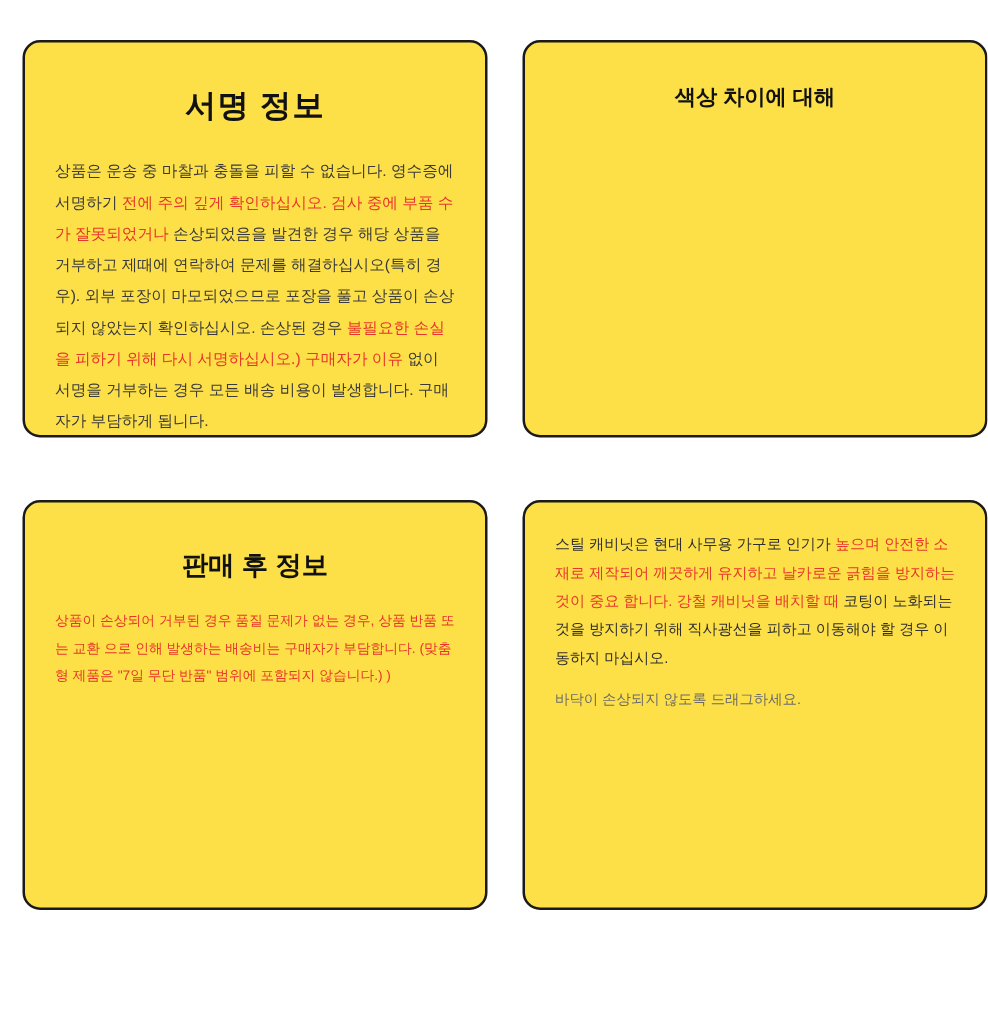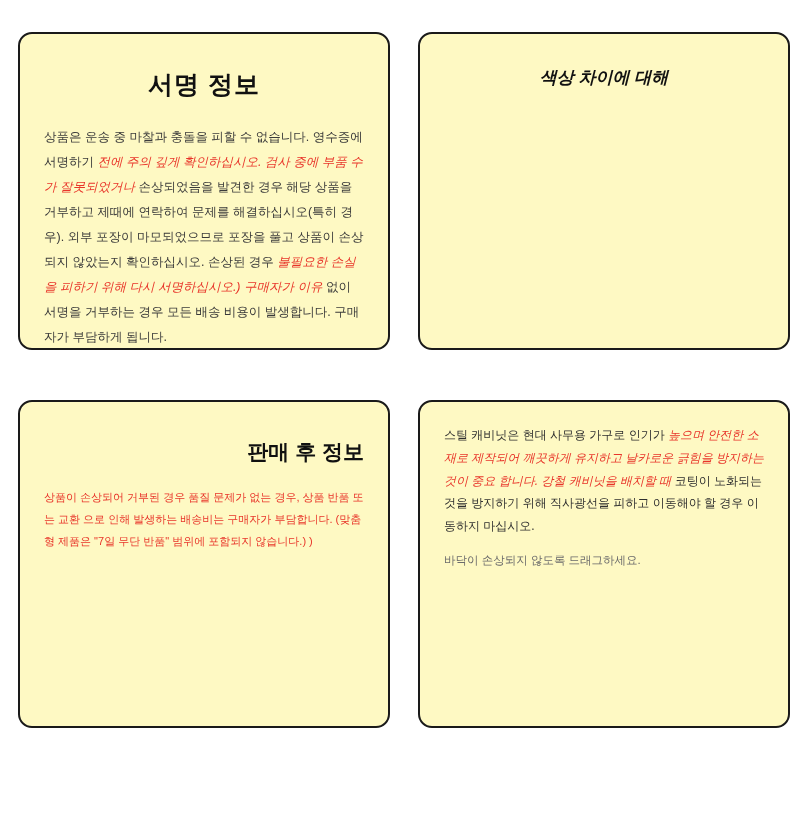--- a/index.html
+++ b/index.html
@@ -26,65 +26,62 @@
     grid-template-columns: 372px 372px;
     grid-template-rows: 318px 328px;
     column-gap: 28px;
     row-gap: 50px;
   }
   .card {
     border: 2px solid #1a1a1a;
     border-radius: 14px;
     box-sizing: border-box;
     padding: 22px 24px 18px 24px;
-    background: #fef9c3;
+    background: #fde047;
     overflow: hidden;
   }
   .card-title {
     text-align: center;
     font-weight: bold;
     color: #111111;
     margin: 0 0 16px 0;
   }
   .title-lg {
     font-size: 25px;
     letter-spacing: 1px;
     margin-top: 12px;
     margin-bottom: 24px;
   }
   .title-md {
     font-size: 17px;
     margin-top: 10px;
     margin-bottom: 22px;
-    font-style: italic;
   }
   .title-md2 {
     font-size: 21px;
     margin-top: 14px;
     margin-bottom: 20px;
-    text-align: right;
   }
   .body-sm {
     font-size: 12.5px;
     line-height: 2.0;
     color: #3a3a3a;
   }
   .body-md {
     font-size: 14.5px;
     line-height: 1.95;
     color: #2f2f2f;
   }
   .body-lg {
     font-size: 12px;
     line-height: 1.9;
     color: #2f2f2f;
   }
   .red {
     color: #e8352a;
-    font-style: italic;
   }
   .note-block {
     margin-top: 20px;
     font-size: 11px;
     line-height: 2.0;
     color: #e8352a;
   }
   .small-note {
     margin-top: 12px;
     font-size: 11.5px;

